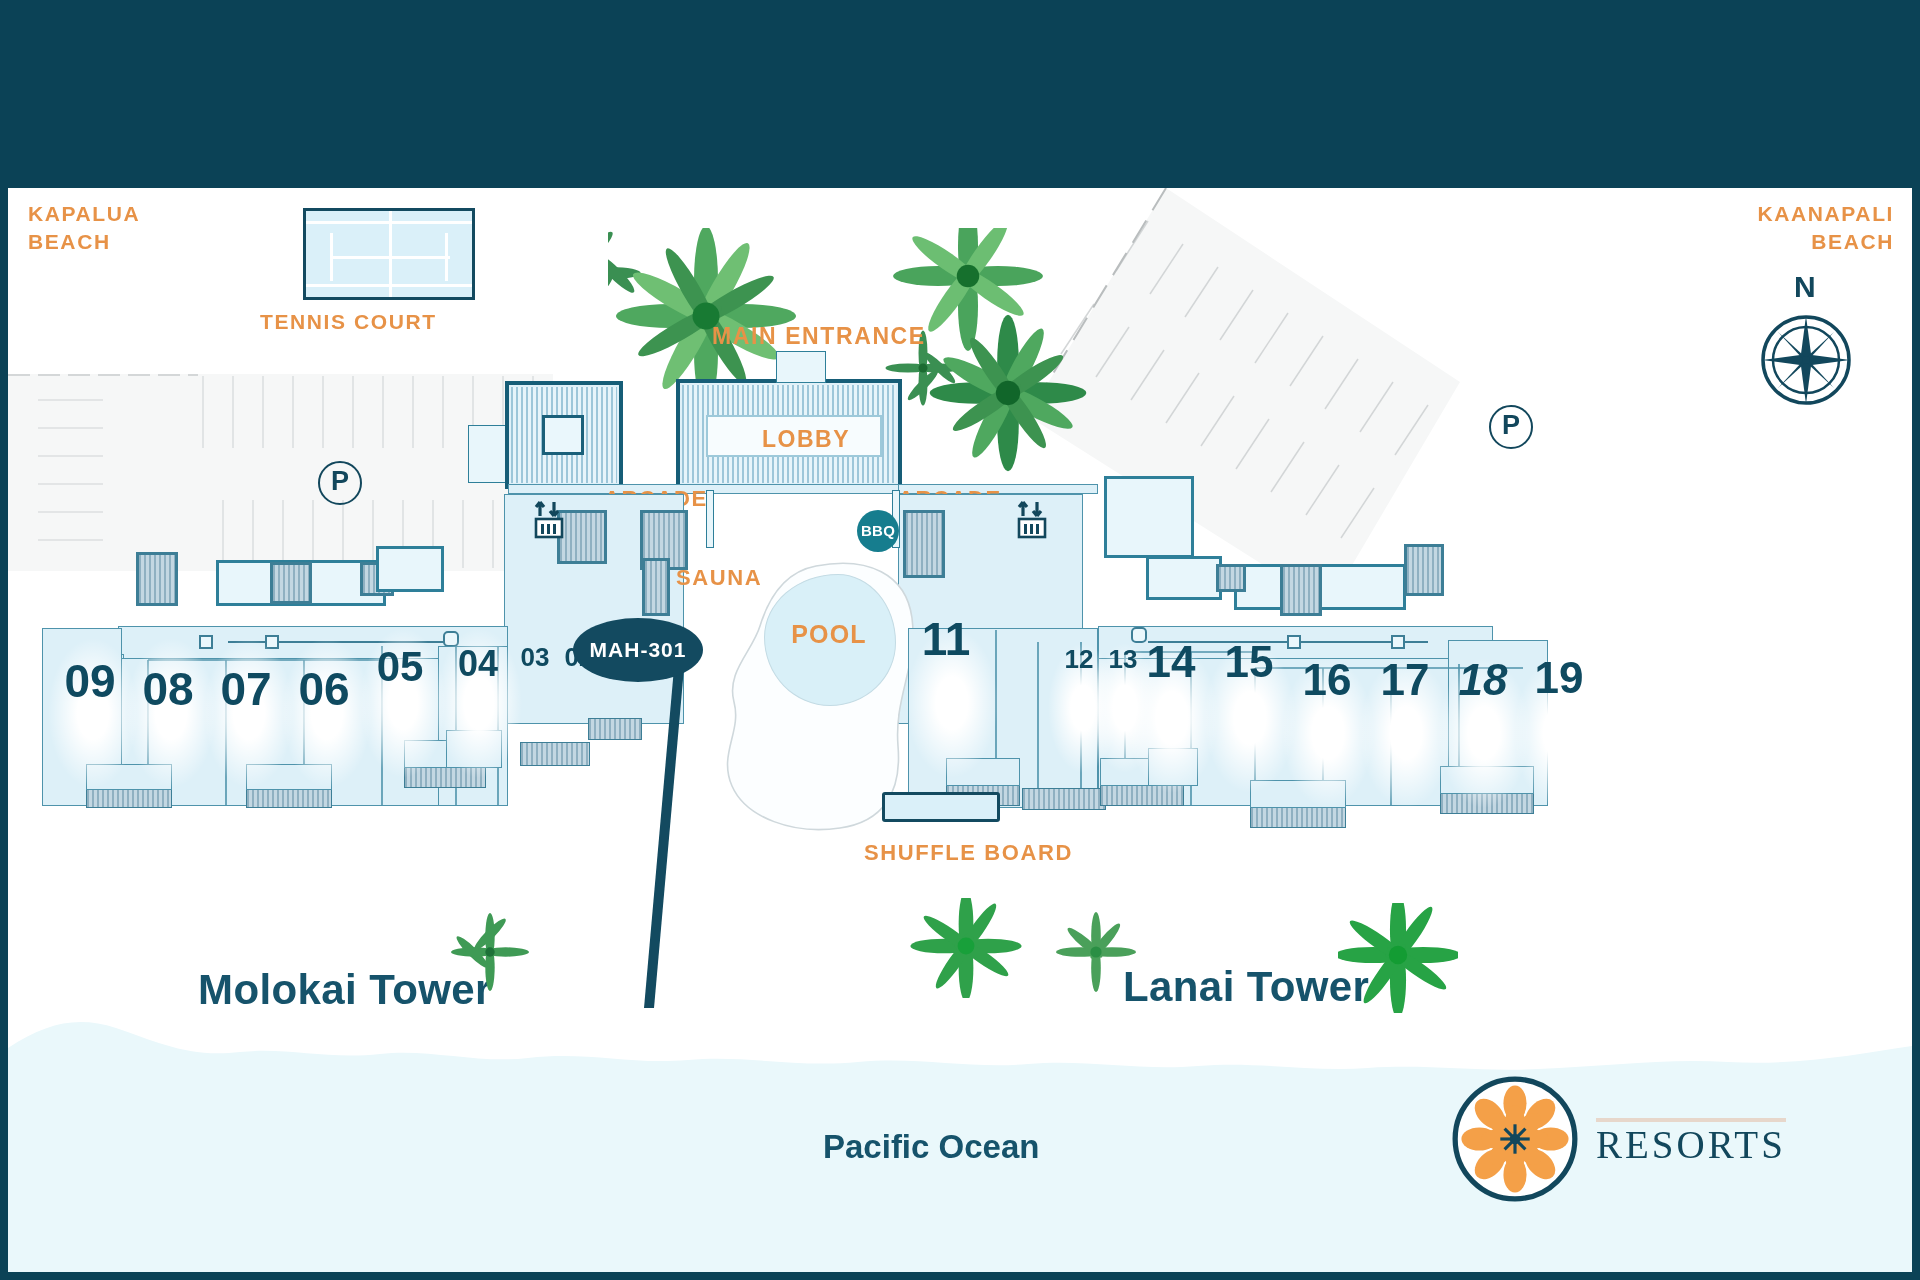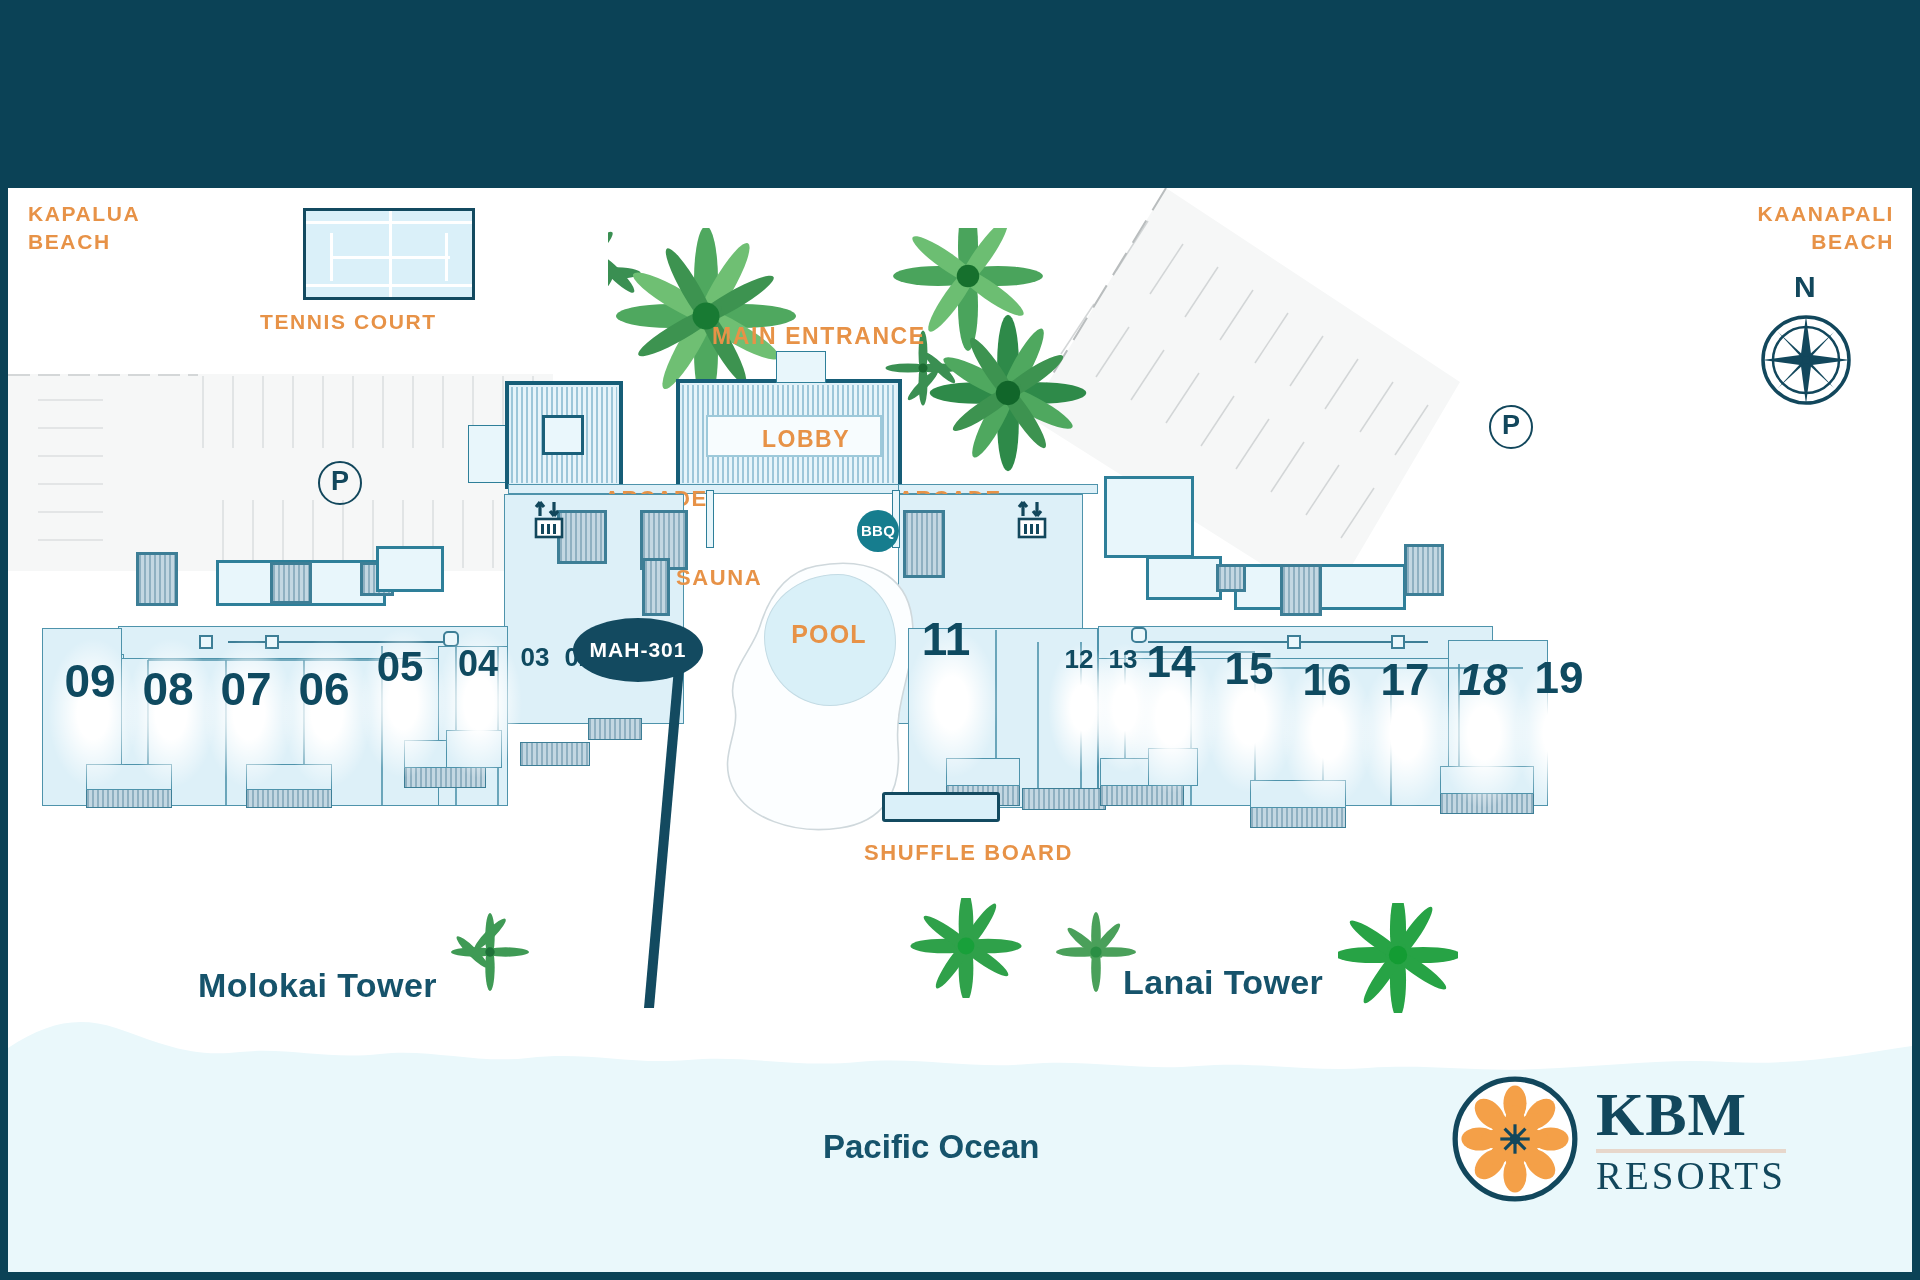--- a/index.html
+++ b/index.html
@@ -9,21 +9,21 @@
   
   #header{position:absolute;left:0;top:0;width:1920px;height:188px;background:#0b4256;}
   #title{position:absolute;left:0;top:36px;width:1920px;text-align:center;
     font-family:"Liberation Serif",serif;color:#ffffff;font-size:72px;letter-spacing:.5px;}
 
   
   #map{position:absolute;left:8px;top:188px;width:1904px;height:1084px;background:#ffffff;overflow:hidden;}
 
   .lbl{position:absolute;color:#e79247;font-weight:bold;letter-spacing:1.6px;
        font-size:21px;white-space:pre-line;line-height:1.35;}
-  .tower-name{position:absolute;color:#16536b;font-weight:bold;font-size:34px;letter-spacing:.4px;white-space:nowrap;}
+  .tower-name{position:absolute;color:#16536b;font-weight:bold;font-size:42px;letter-spacing:.4px;white-space:nowrap;}
 
   
   .lot{position:absolute;background:#f6f7f7;}
   .picon{position:absolute;width:40px;height:40px;border:2.5px solid #12475c;border-radius:50%;
     color:#12475c;font-weight:bold;font-size:27px;line-height:37px;text-align:center;background:transparent;}
 
   
   .blk{position:absolute;background:#e8f6fb;border:1.6px solid #2e7f99;box-sizing:border-box;}
   .blk2{position:absolute;background:#ddf0f8;border:1.4px solid #4e93ab;box-sizing:border-box;}
   .hatch{position:absolute;box-sizing:border-box;border:1.4px solid #3d7e96;
@@ -452,21 +452,21 @@
     <div class="glow" style="left:1196px;top:455px;width:92px;height:150px;"></div>
     <div class="glow" style="left:1274px;top:470px;width:92px;height:150px;"></div>
     <div class="glow" style="left:1352px;top:470px;width:92px;height:150px;"></div>
     <div class="glow" style="left:1430px;top:470px;width:92px;height:150px;"></div>
     <div class="glow" style="left:1506px;top:470px;width:90px;height:150px;"></div>
 
     <div class="num" style="left:898px;top:428px;width:80px;font-size:46px;">11</div>
     <div class="num" style="left:1048px;top:458px;width:46px;font-size:26px;">12</div>
     <div class="num" style="left:1092px;top:458px;width:46px;font-size:26px;">13</div>
     <div class="num" style="left:1122px;top:452px;width:82px;font-size:44px;">14</div>
-    <div class="num" style="left:1200px;top:452px;width:82px;font-size:44px;margin-top:7px;">15</div>
+    <div class="num" style="left:1200px;top:452px;width:82px;font-size:44px;">15</div>
     <div class="num" style="left:1278px;top:470px;width:82px;font-size:44px;">16</div>
     <div class="num" style="left:1356px;top:470px;width:82px;font-size:44px;">17</div>
     <div class="num" style="left:1434px;top:470px;width:82px;font-size:44px;font-style:italic;">18</div>
     <div class="num" style="left:1510px;top:468px;width:82px;font-size:44px;">19</div>
 
     <div class="tower-name" style="left:1115px;top:775px;">Lanai Tower</div>
 
     <svg style="position:absolute;left:900px;top:710px;width:120px;height:100px;">
       <g transform="translate(58,48) scale(1.05)" fill="#2fa14a">
         <ellipse rx="7" ry="32" cx="0" cy="-21"></ellipse>
@@ -571,20 +571,19 @@
             <rect x="46" y="58.5" width="10" height="3"></rect>
               <rect x="64" y="58.5" width="10" height="3"></rect>
             <rect x="58.5" y="46" width="3" height="10" transform="rotate(45 60 60)"></rect>
             <rect x="58.5" y="64" width="3" height="10" transform="rotate(45 60 60)"></rect>
             <rect x="46" y="58.5" width="10" height="3" transform="rotate(45 60 60)"></rect>
             <rect x="64" y="58.5" width="10" height="3" transform="rotate(45 60 60)"></rect>
           </g>
         </g>
       </svg>
       <div id="logoText">
-        <div id="kbm">KBM</div>
         <div id="kbmRule"></div>
         <div id="resorts">RESORTS</div>
       </div>
     </div>
 
   </div>
 </div>
 
 </body></html>

